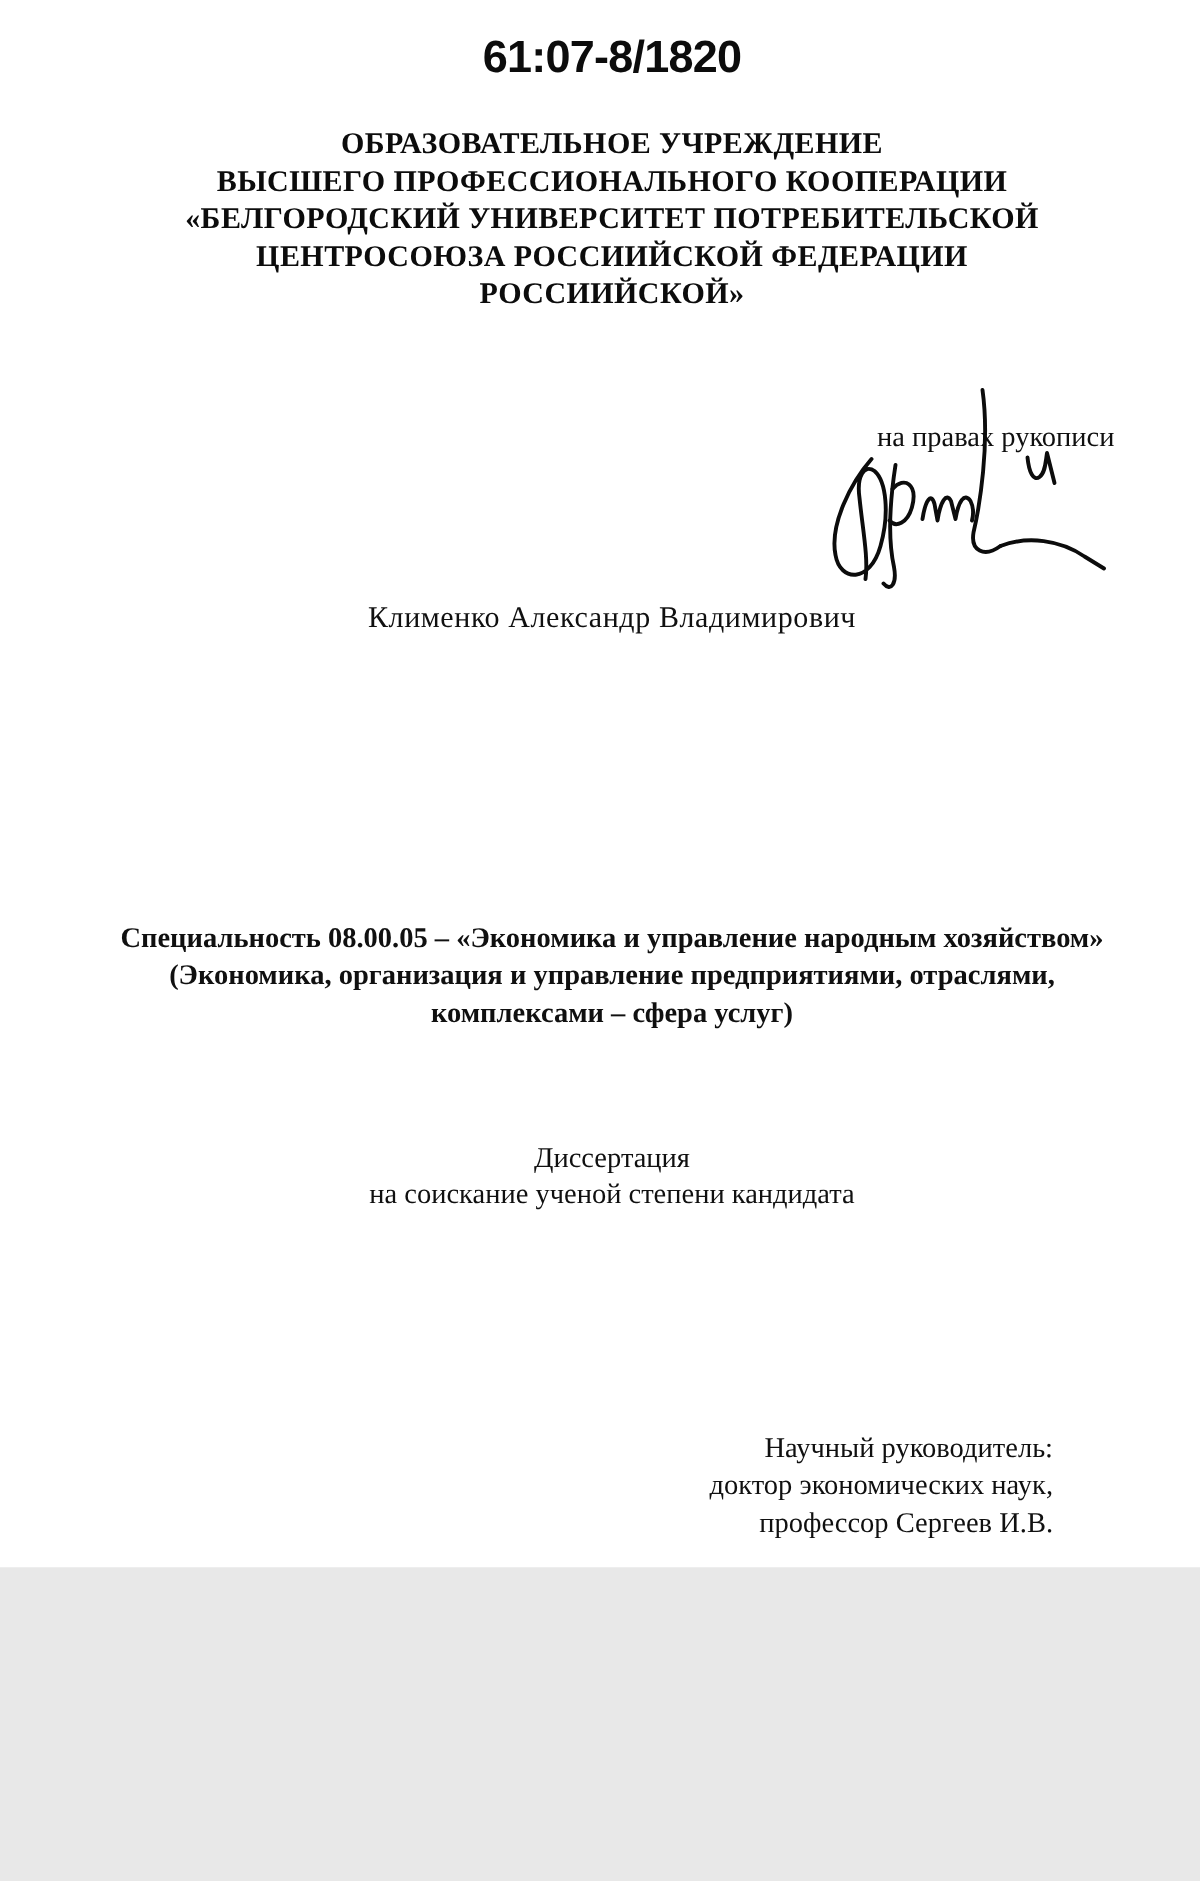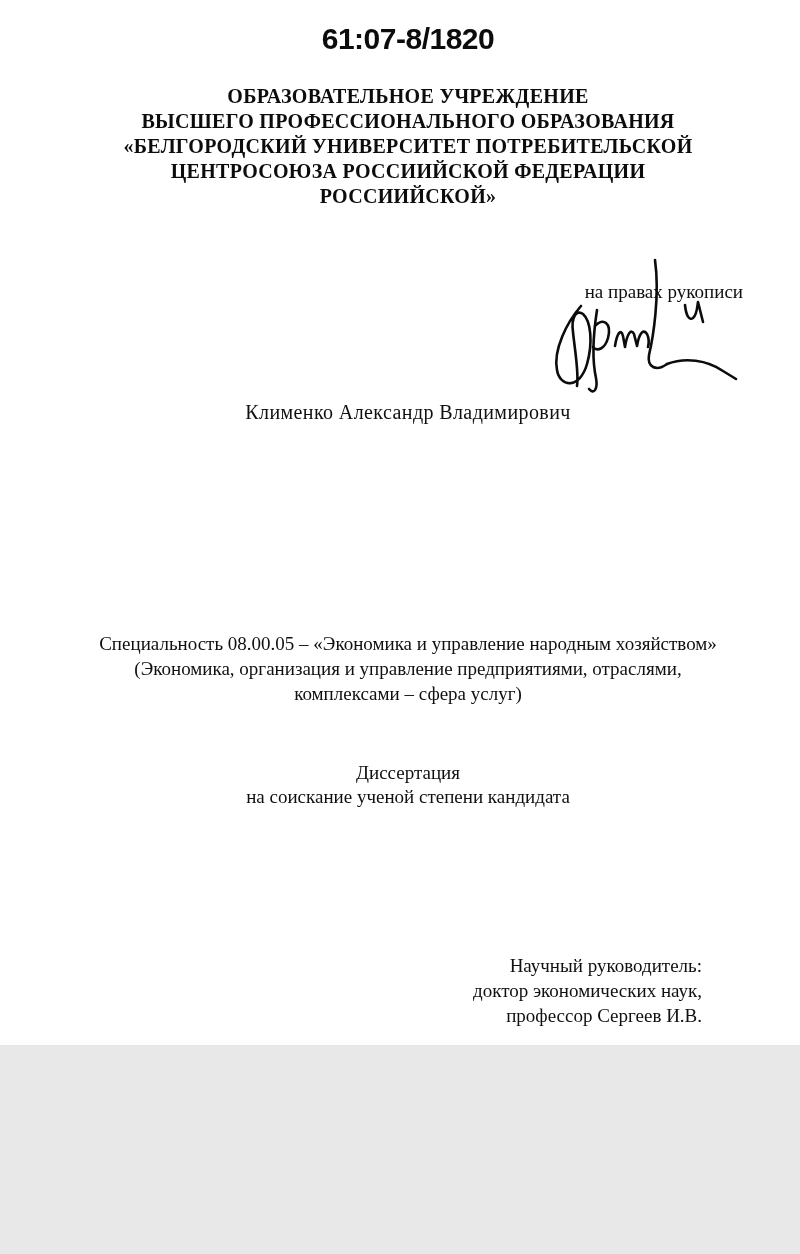--- a/index.html
+++ b/index.html
@@ -58,23 +58,24 @@
   }
   .diss-title {
     top: 493px;
     font-weight: 700;
     font-size: 20px;
     line-height: 27px;
     letter-spacing: 0.6px;
     color: #0c0c0c;
   }
   .specialty {
-    top: 631px;
+    top: 613px;
     font-size: 19px;
     line-height: 25px;
+    font-weight: bold;
   }
   .thesis-type {
     top: 761px;
     font-size: 19px;
     line-height: 24px;
   }
   .supervisor {
     position: absolute;
     left: 473px;
     top: 953px;
@@ -90,21 +91,21 @@
 </style>
 </head>
 <body>
 
 <div class="page">
 
   <div class="center-col catalog-code">61:07-8/1820</div>
 
   <div class="center-col institution">
     <span class="line">ОБРАЗОВАТЕЛЬНОЕ УЧРЕЖДЕНИЕ</span>
-    <span class="line">ВЫСШЕГО ПРОФЕССИОНАЛЬНОГО ОБРАЗОВАНИЯ</span>
+    <span class="line">ВЫСШЕГО ПРОФЕССИОНАЛЬНОГО КООПЕРАЦИИ</span>
     <span class="line">«БЕЛГОРОДСКИЙ УНИВЕРСИТЕТ ПОТРЕБИТЕЛЬСКОЙ</span>
     <span class="line">ЦЕНТРОСОЮЗА РОССИИЙСКОЙ ФЕДЕРАЦИИ</span>
     <span class="line">РОССИИЙСКОЙ»</span>
   </div>
 
   <div class="manuscript-note">на правах рукописи</div>
 
   <div class="signature-wrap">
     <svg width="215" height="150" viewBox="0 0 215 150" fill="none" stroke="#0c0c0c" stroke-width="2.6" stroke-linecap="round" stroke-linejoin="round">
 

